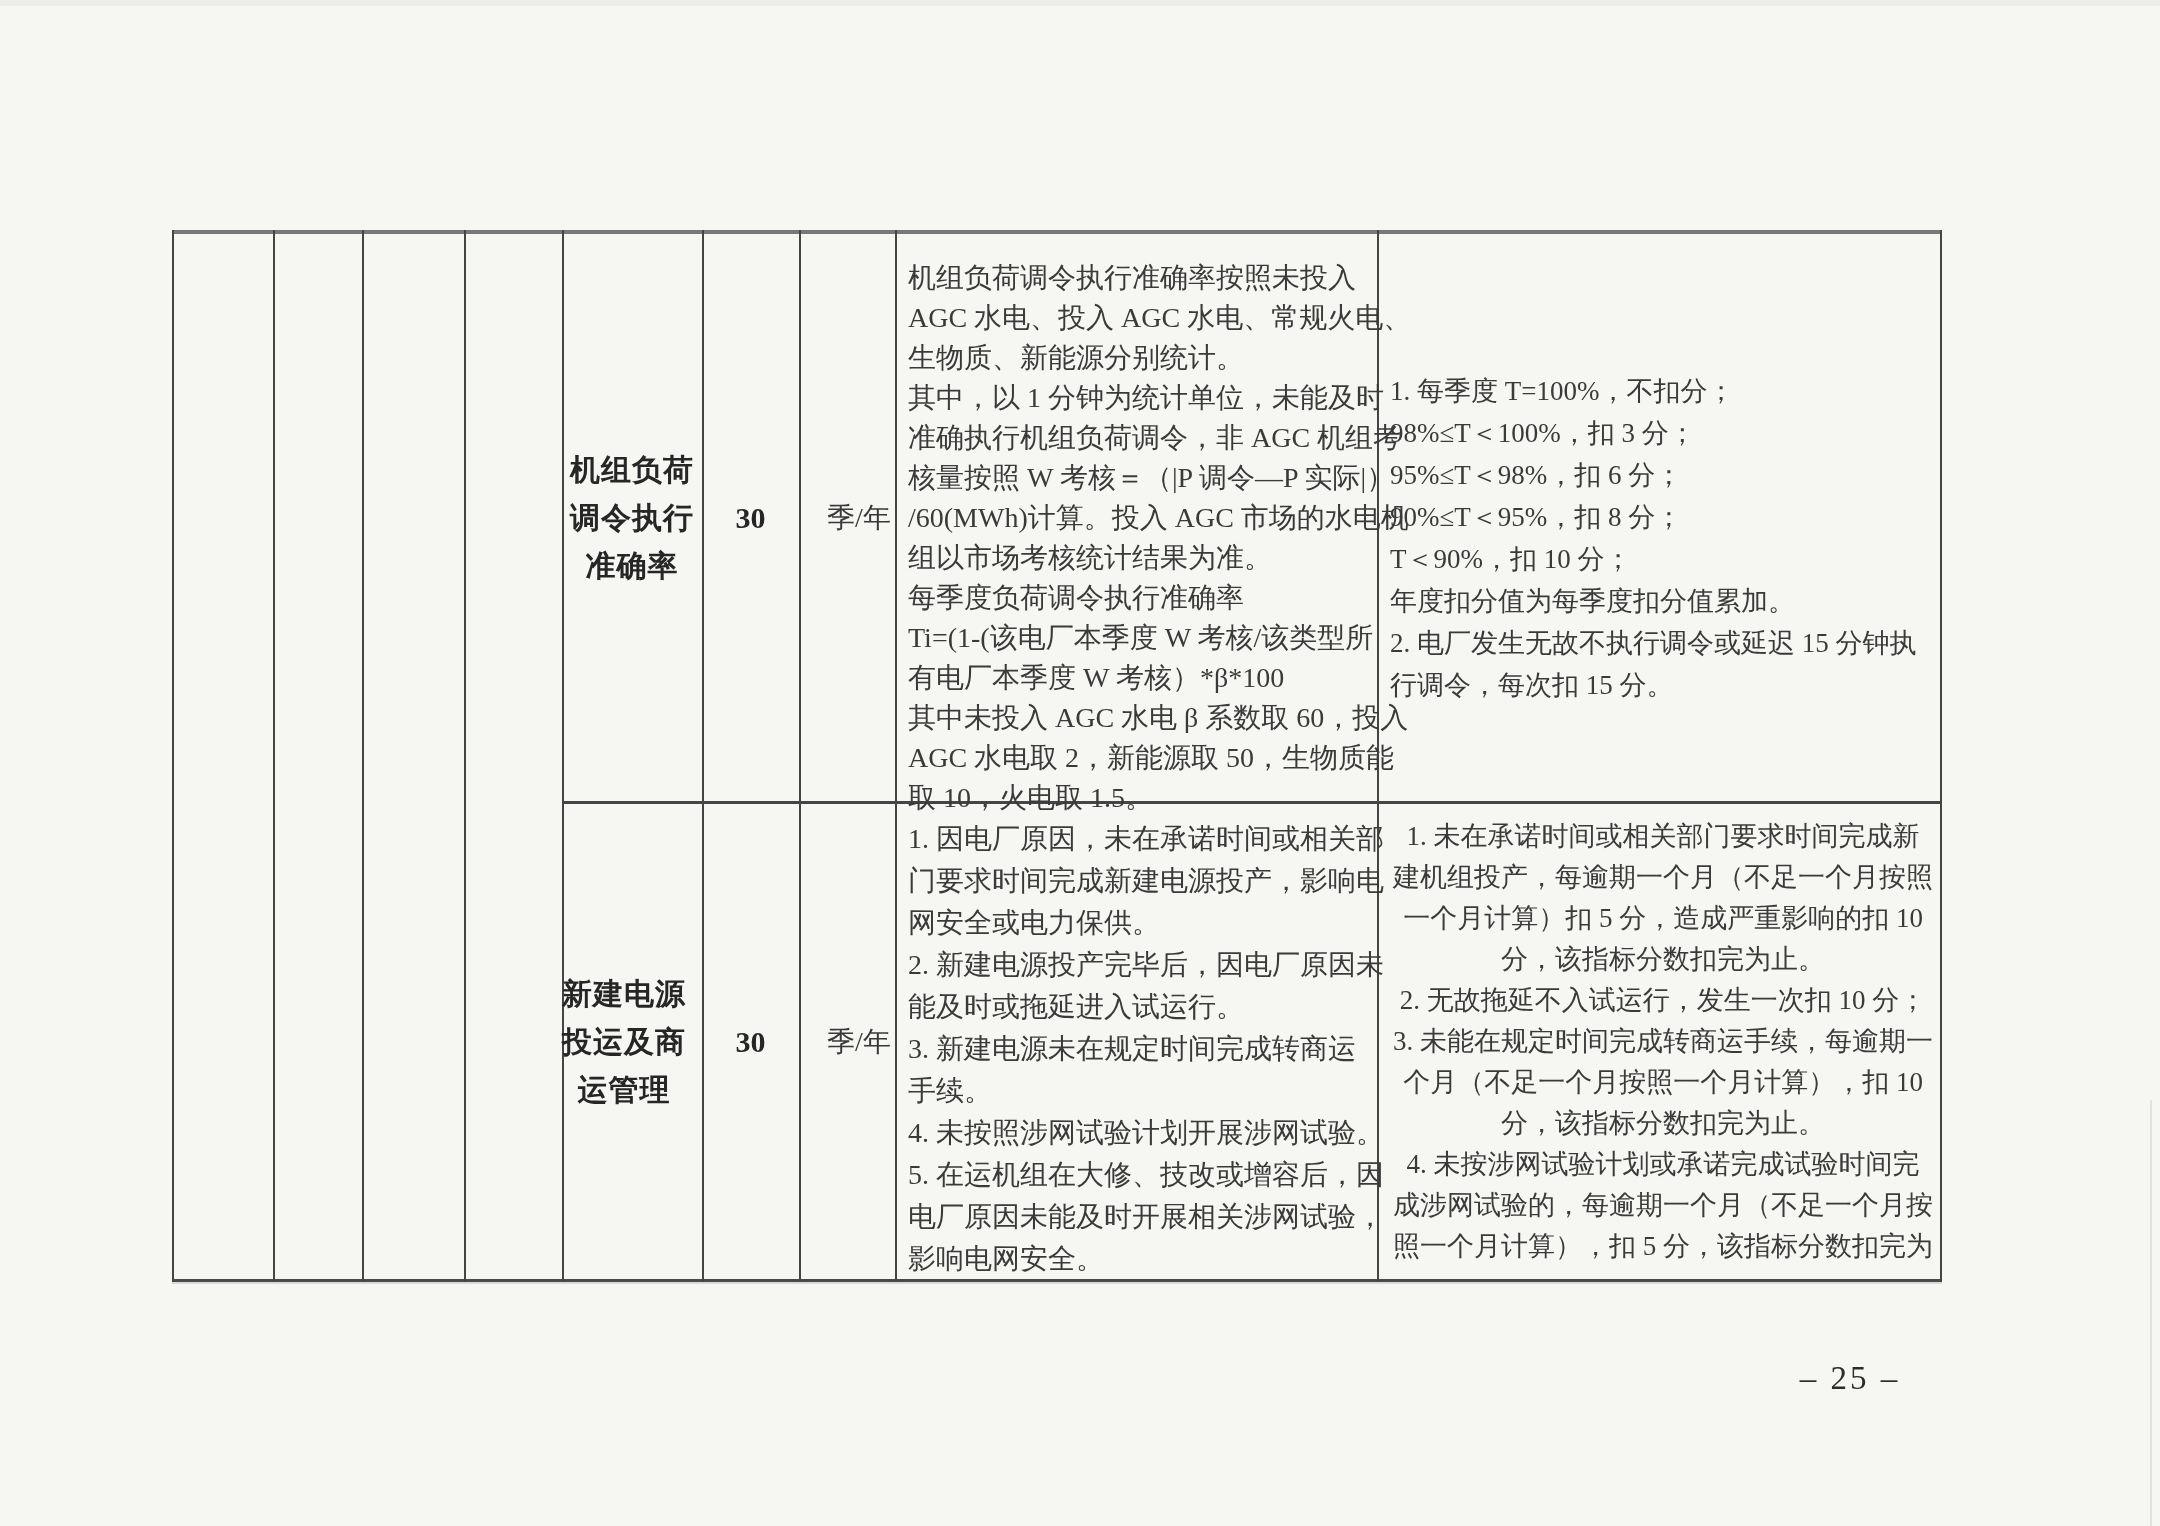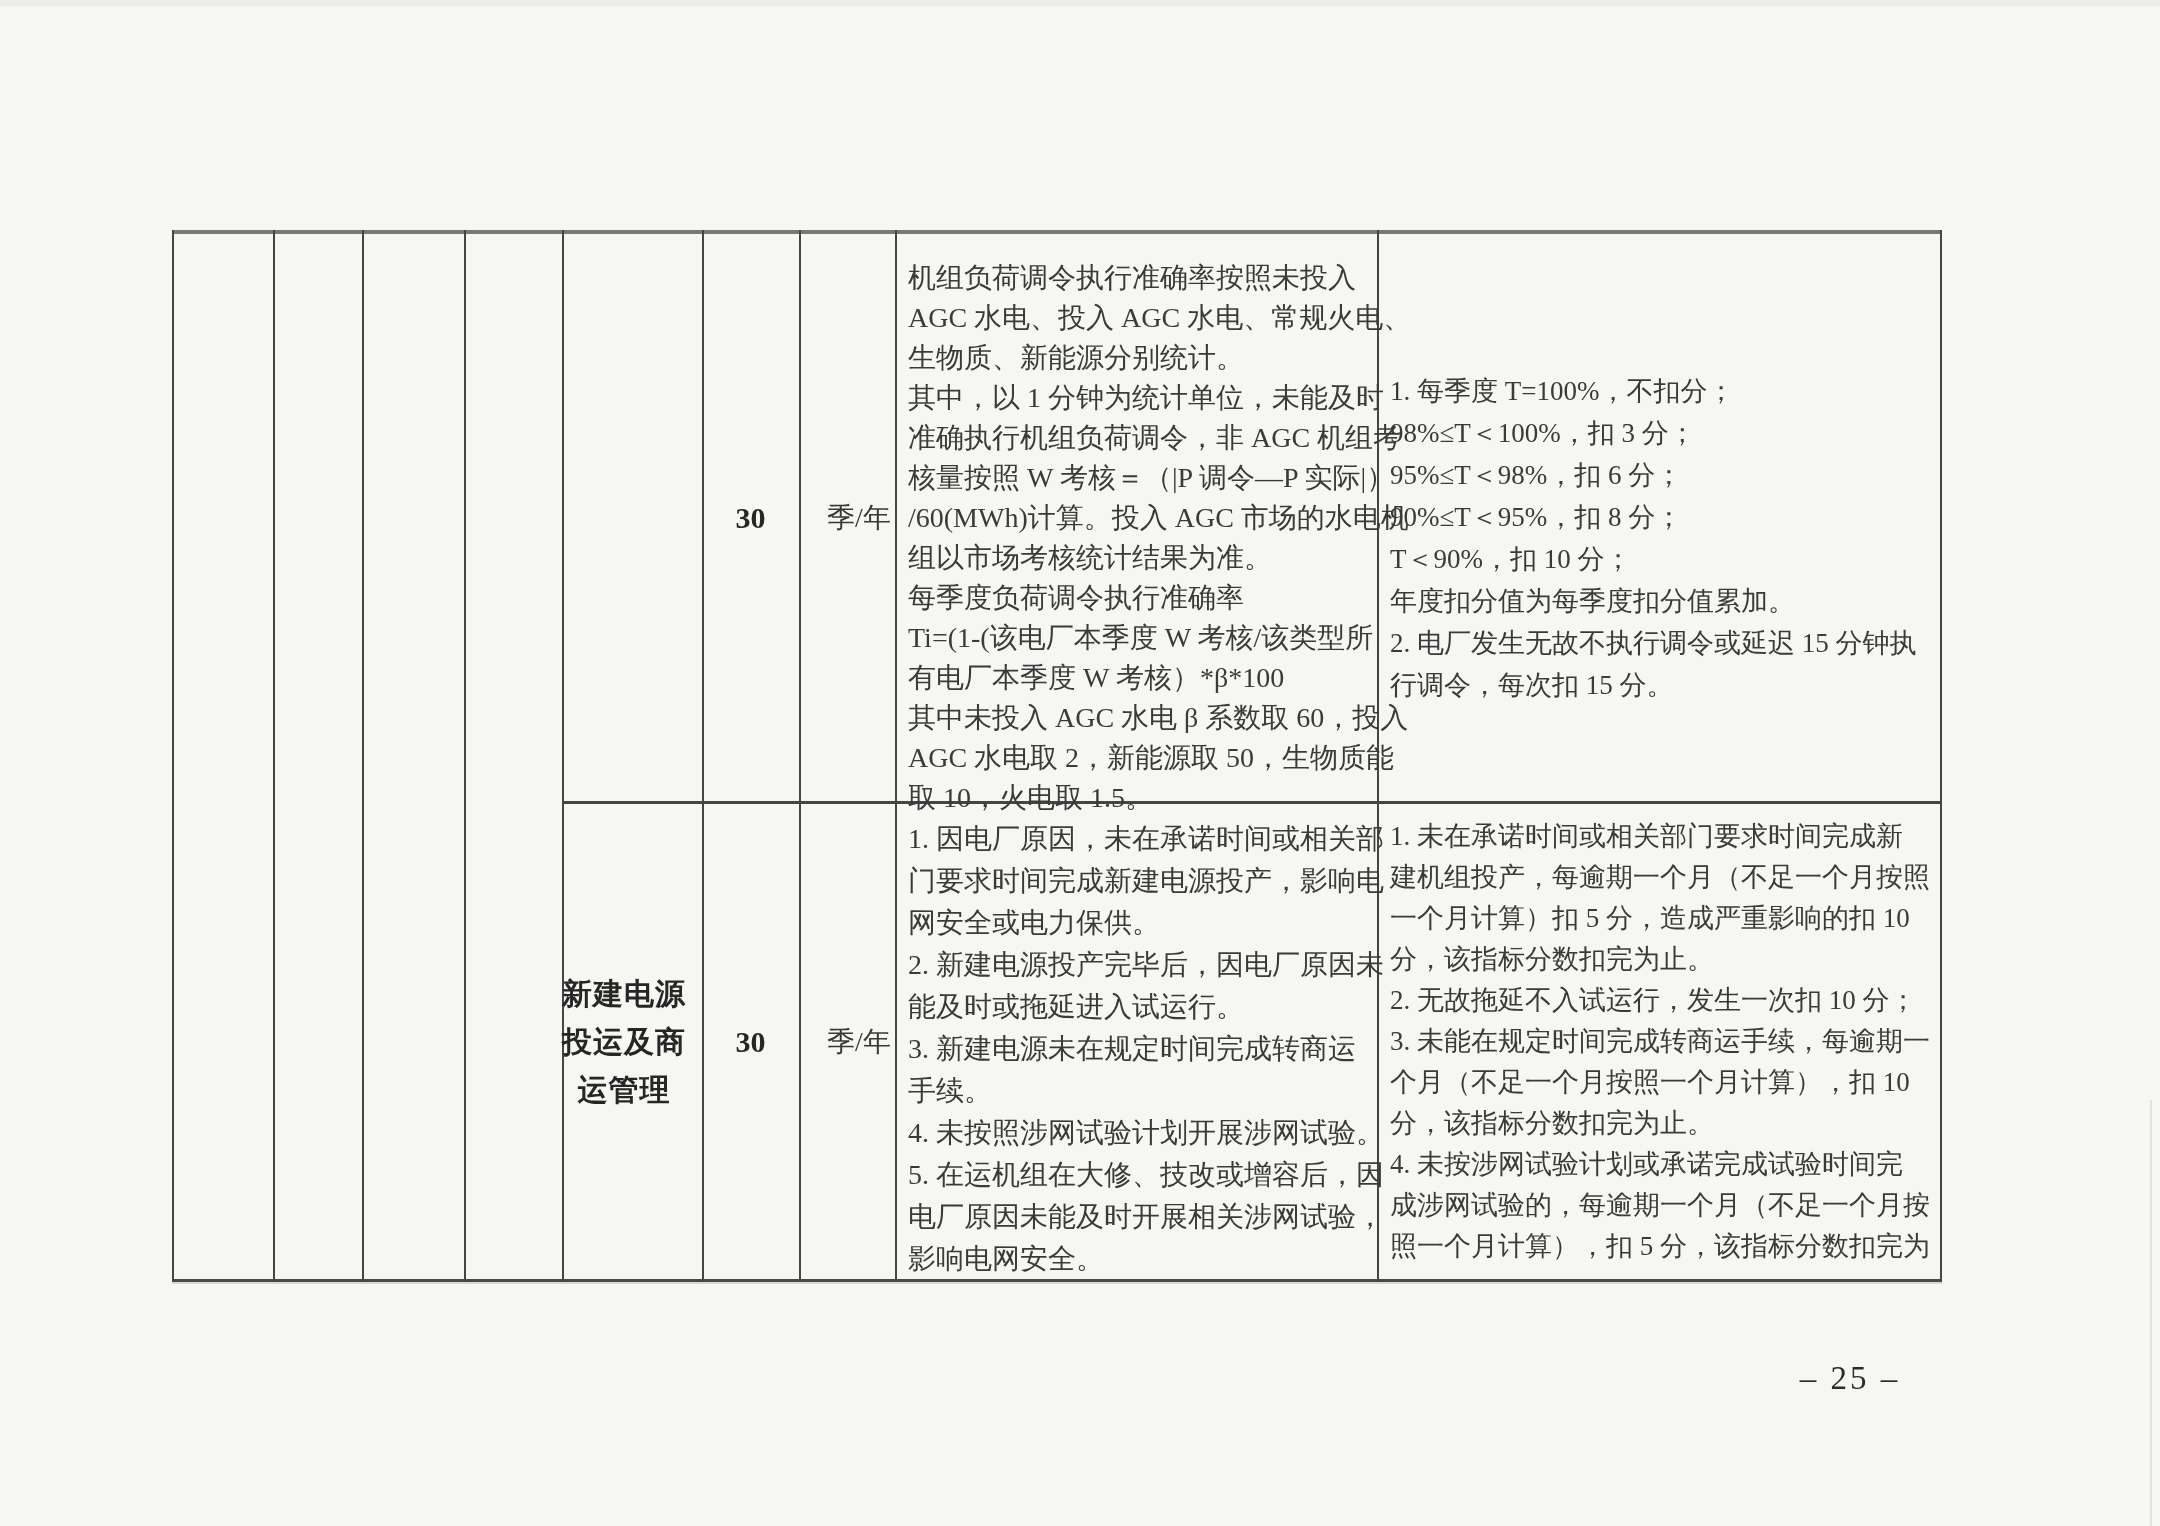--- a/index.html
+++ b/index.html
@@ -23,21 +23,21 @@
 
   .cell{position:absolute;box-sizing:border-box;}
   .center-cell{display:flex;align-items:center;justify-content:center;text-align:center;}
   .indicator{font-weight:bold;color:#262626;font-size:30px;line-height:48px;white-space:pre-line;letter-spacing:1px;}
   .score{font-weight:bold;color:#262626;font-size:30px;}
   .cycle{font-size:28px;color:#383838;padding-left:24px;}
   .bodytext{white-space:pre;color:#3a3a3a;}
   .desc1{left:736px;top:28px;width:462px;height:556px;font-size:28px;line-height:40px;}
   .rules1{left:1218px;top:140px;width:546px;height:430px;font-size:27px;line-height:42px;}
   .desc2{left:736px;top:588px;width:462px;height:460px;font-size:28px;line-height:42px;}
-  .rules2{left:1218px;top:586px;width:546px;height:462px;font-size:27px;line-height:41px;}
+  .rules2{left:1218px;top:586px;width:546px;height:462px;font-size:27px;line-height:41px;text-align:center;}
 
   .cell-ind1{left:390px;top:4px;width:140px;height:567px;}
   .cell-score1{left:530px;top:4px;width:97px;height:567px;}
   .cell-cycle1{left:627px;top:4px;width:96px;height:567px;}
   .cell-ind2{left:390px;top:574px;width:124px;height:475px;text-align:center;}
   .cell-score2{left:530px;top:574px;width:97px;height:475px;}
   .cell-cycle2{left:627px;top:574px;width:96px;height:475px;}
 
   .page-number{
     position:absolute;left:1740px;top:1360px;width:220px;
@@ -60,20 +60,23 @@
     <div class="line vline" style="left:101px;"></div>
     <div class="line vline" style="left:190px;"></div>
     <div class="line vline" style="left:292px;"></div>
     <div class="line vline" style="left:390px;"></div>
     <div class="line vline" style="left:530px;"></div>
     <div class="line vline" style="left:627px;"></div>
     <div class="line vline" style="left:723px;"></div>
     <div class="line vline" style="left:1205px;"></div>
     <div class="line row-divider"></div>
 
+    <div class="cell center-cell cell-ind1 indicator">机组负荷
+调令执行
+准确率</div>
     <div class="cell center-cell cell-score1 score">30</div>
     <div class="cell center-cell cell-cycle1 cycle">季/年</div>
     <div class="cell bodytext desc1">机组负荷调令执行准确率按照未投入
 AGC 水电、投入 AGC 水电、常规火电、
 生物质、新能源分别统计。
 其中，以 1 分钟为统计单位，未能及时
 准确执行机组负荷调令，非 AGC 机组考
 核量按照 W 考核＝（|P 调令—P 实际|）
 /60(MWh)计算。投入 AGC 市场的水电机
 组以市场考核统计结果为准。

